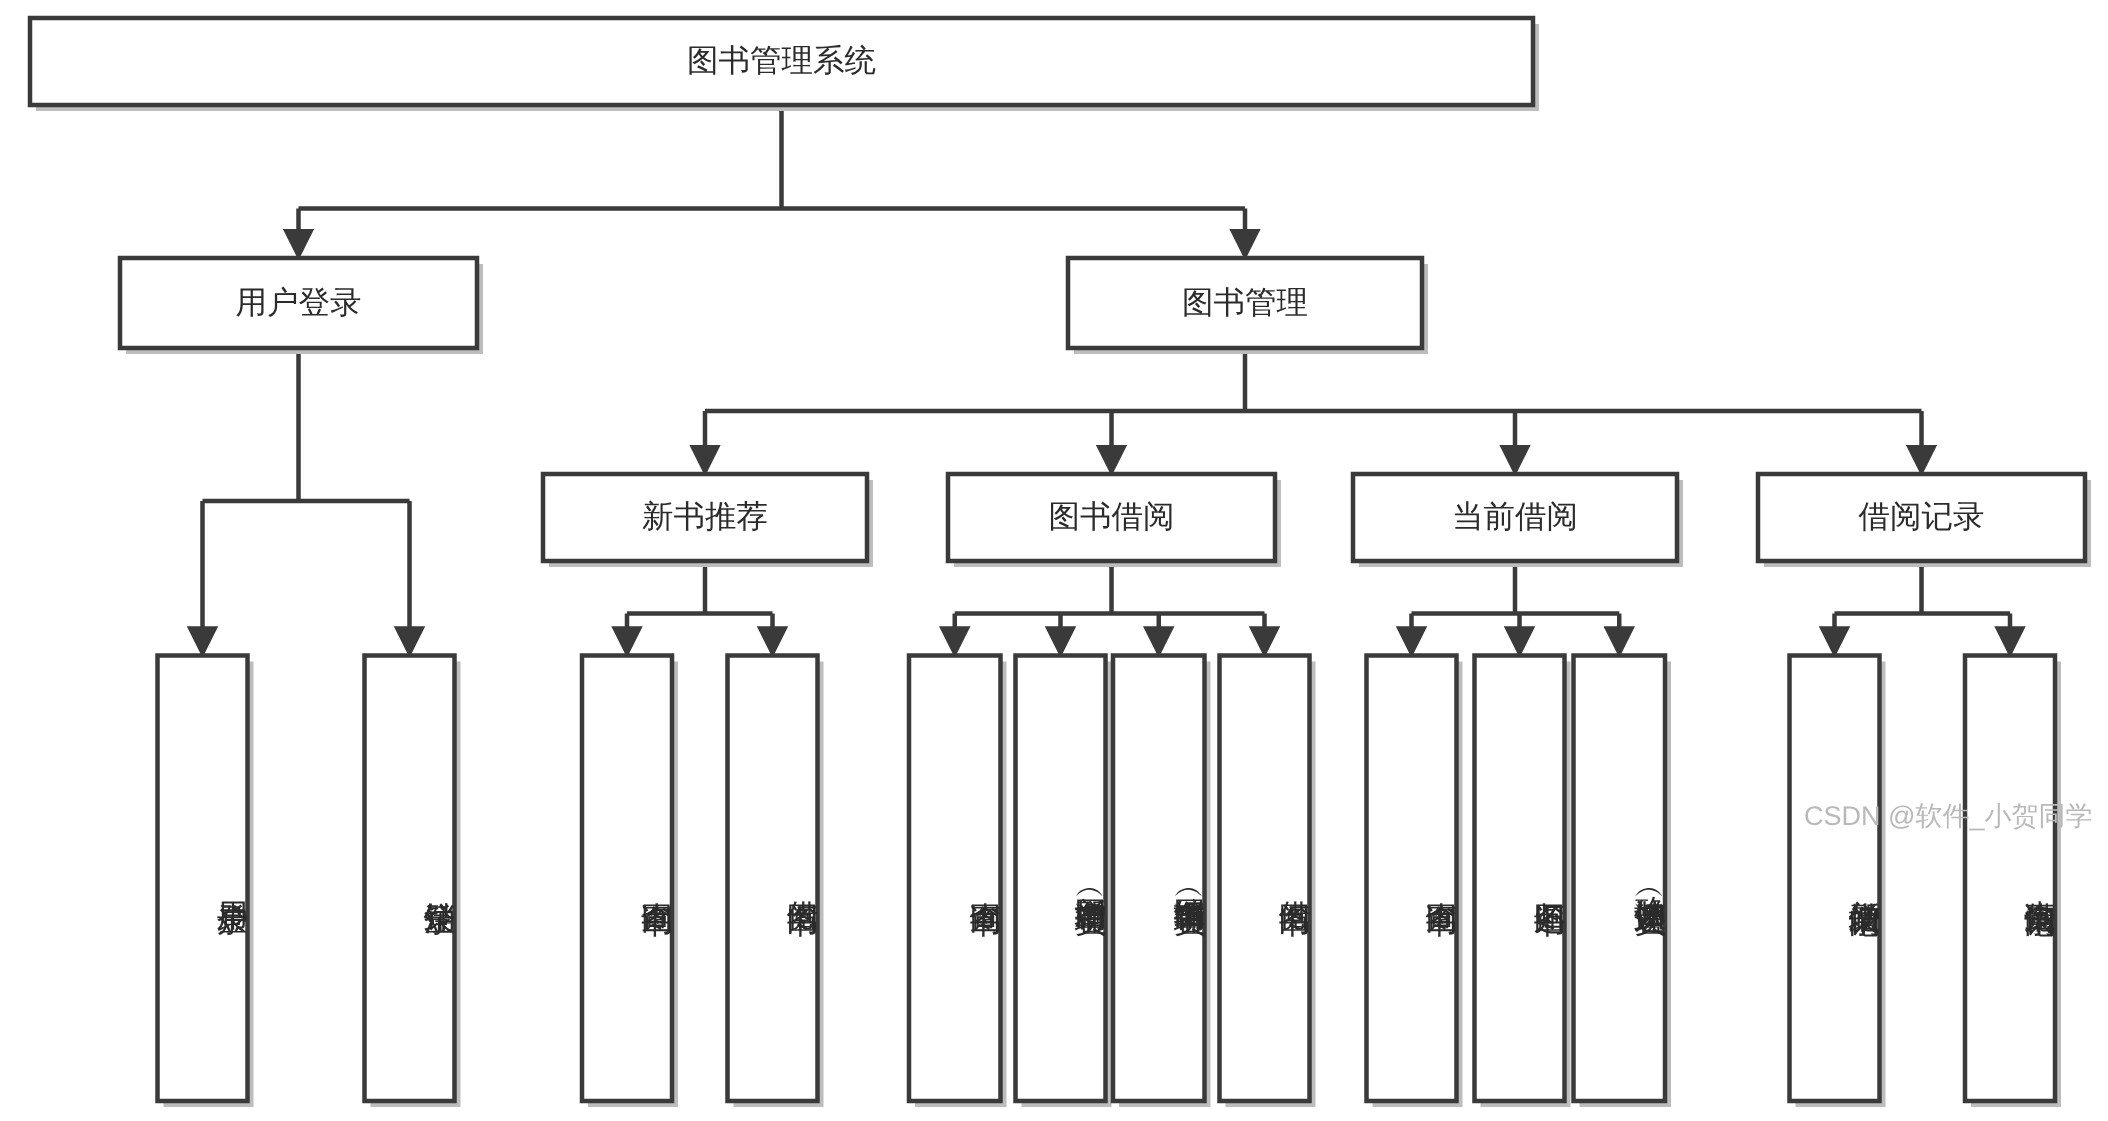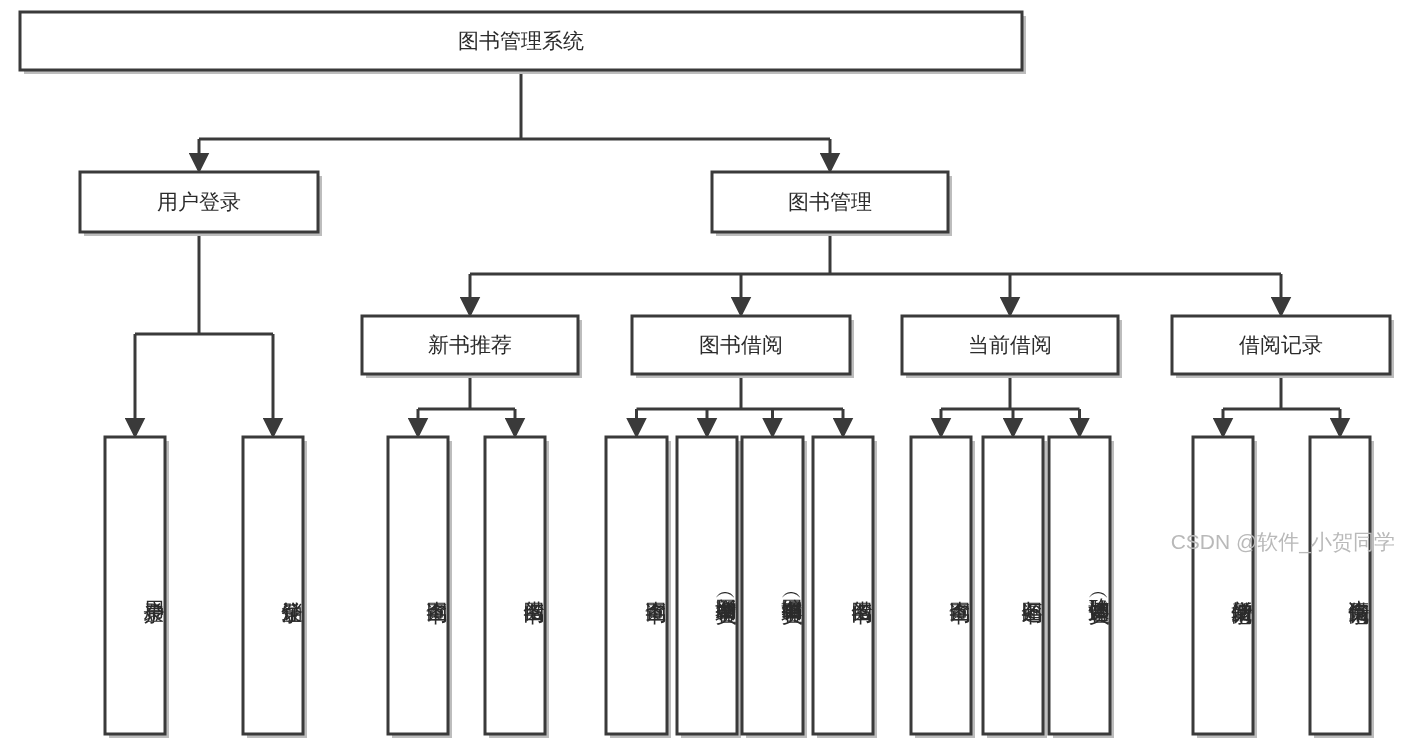--- a/index.html
+++ b/index.html
@@ -32,21 +32,21 @@
     line-height:1.05;
     letter-spacing:1px;
     color:#2b2b2b;
     font-family:"Liberation Sans","DejaVu Sans",sans-serif;
     white-space:nowrap;
     pointer-events:none;
   }
   .watermark{
     position:absolute;
     right:10px;bottom:6px;
-    font-size:21px;
+    font-size:18px;
     color:#b9b9b9;
     font-family:"Liberation Sans","DejaVu Sans",sans-serif;
     white-space:nowrap;
   }
 </style>
 </head>
 <body>
 
 <div id="diagram-root">
 

